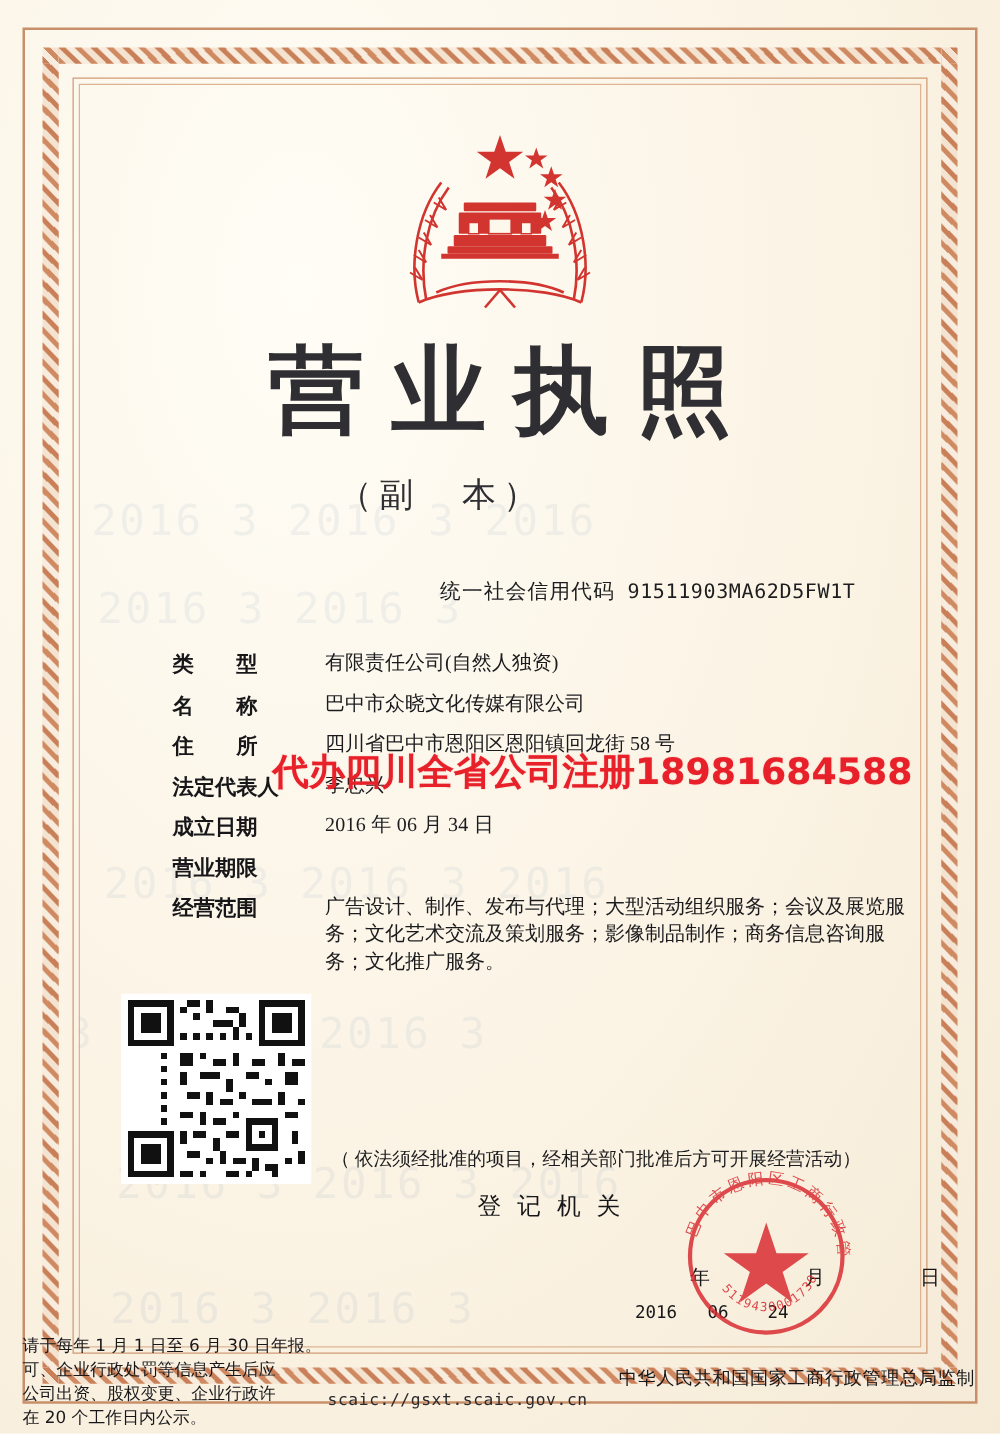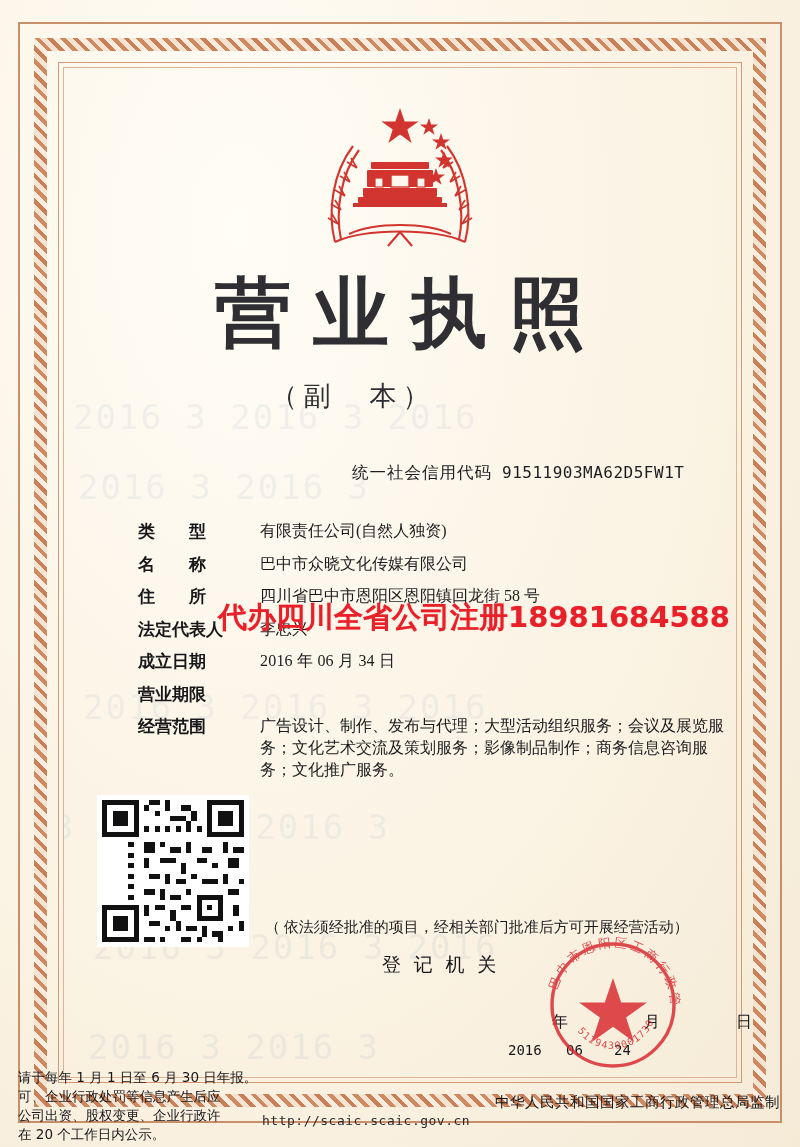--- a/index.html
+++ b/index.html
@@ -484,16 +484,16 @@
     </svg>
   </div>
 
   <div class="footer-left">
     <div>请于每年 1 月 1 日至 6 月 30 日年报。</div>
     <div>可、企业行政处罚等信息产生后应</div>
     <div>公司出资、股权变更、企业行政许</div>
     <div>在 20 个工作日内公示。</div>
   </div>
 
-  <div class="footer-url">http://scaic.scaic.gov.cn</div>
+  <div class="footer-url">scaic://gsxt.scaic.gov.cn</div>
   <div class="footer-right">中华人民共和国国家工商行政管理总局监制</div>
 
 </div>
 
 </body></html>

